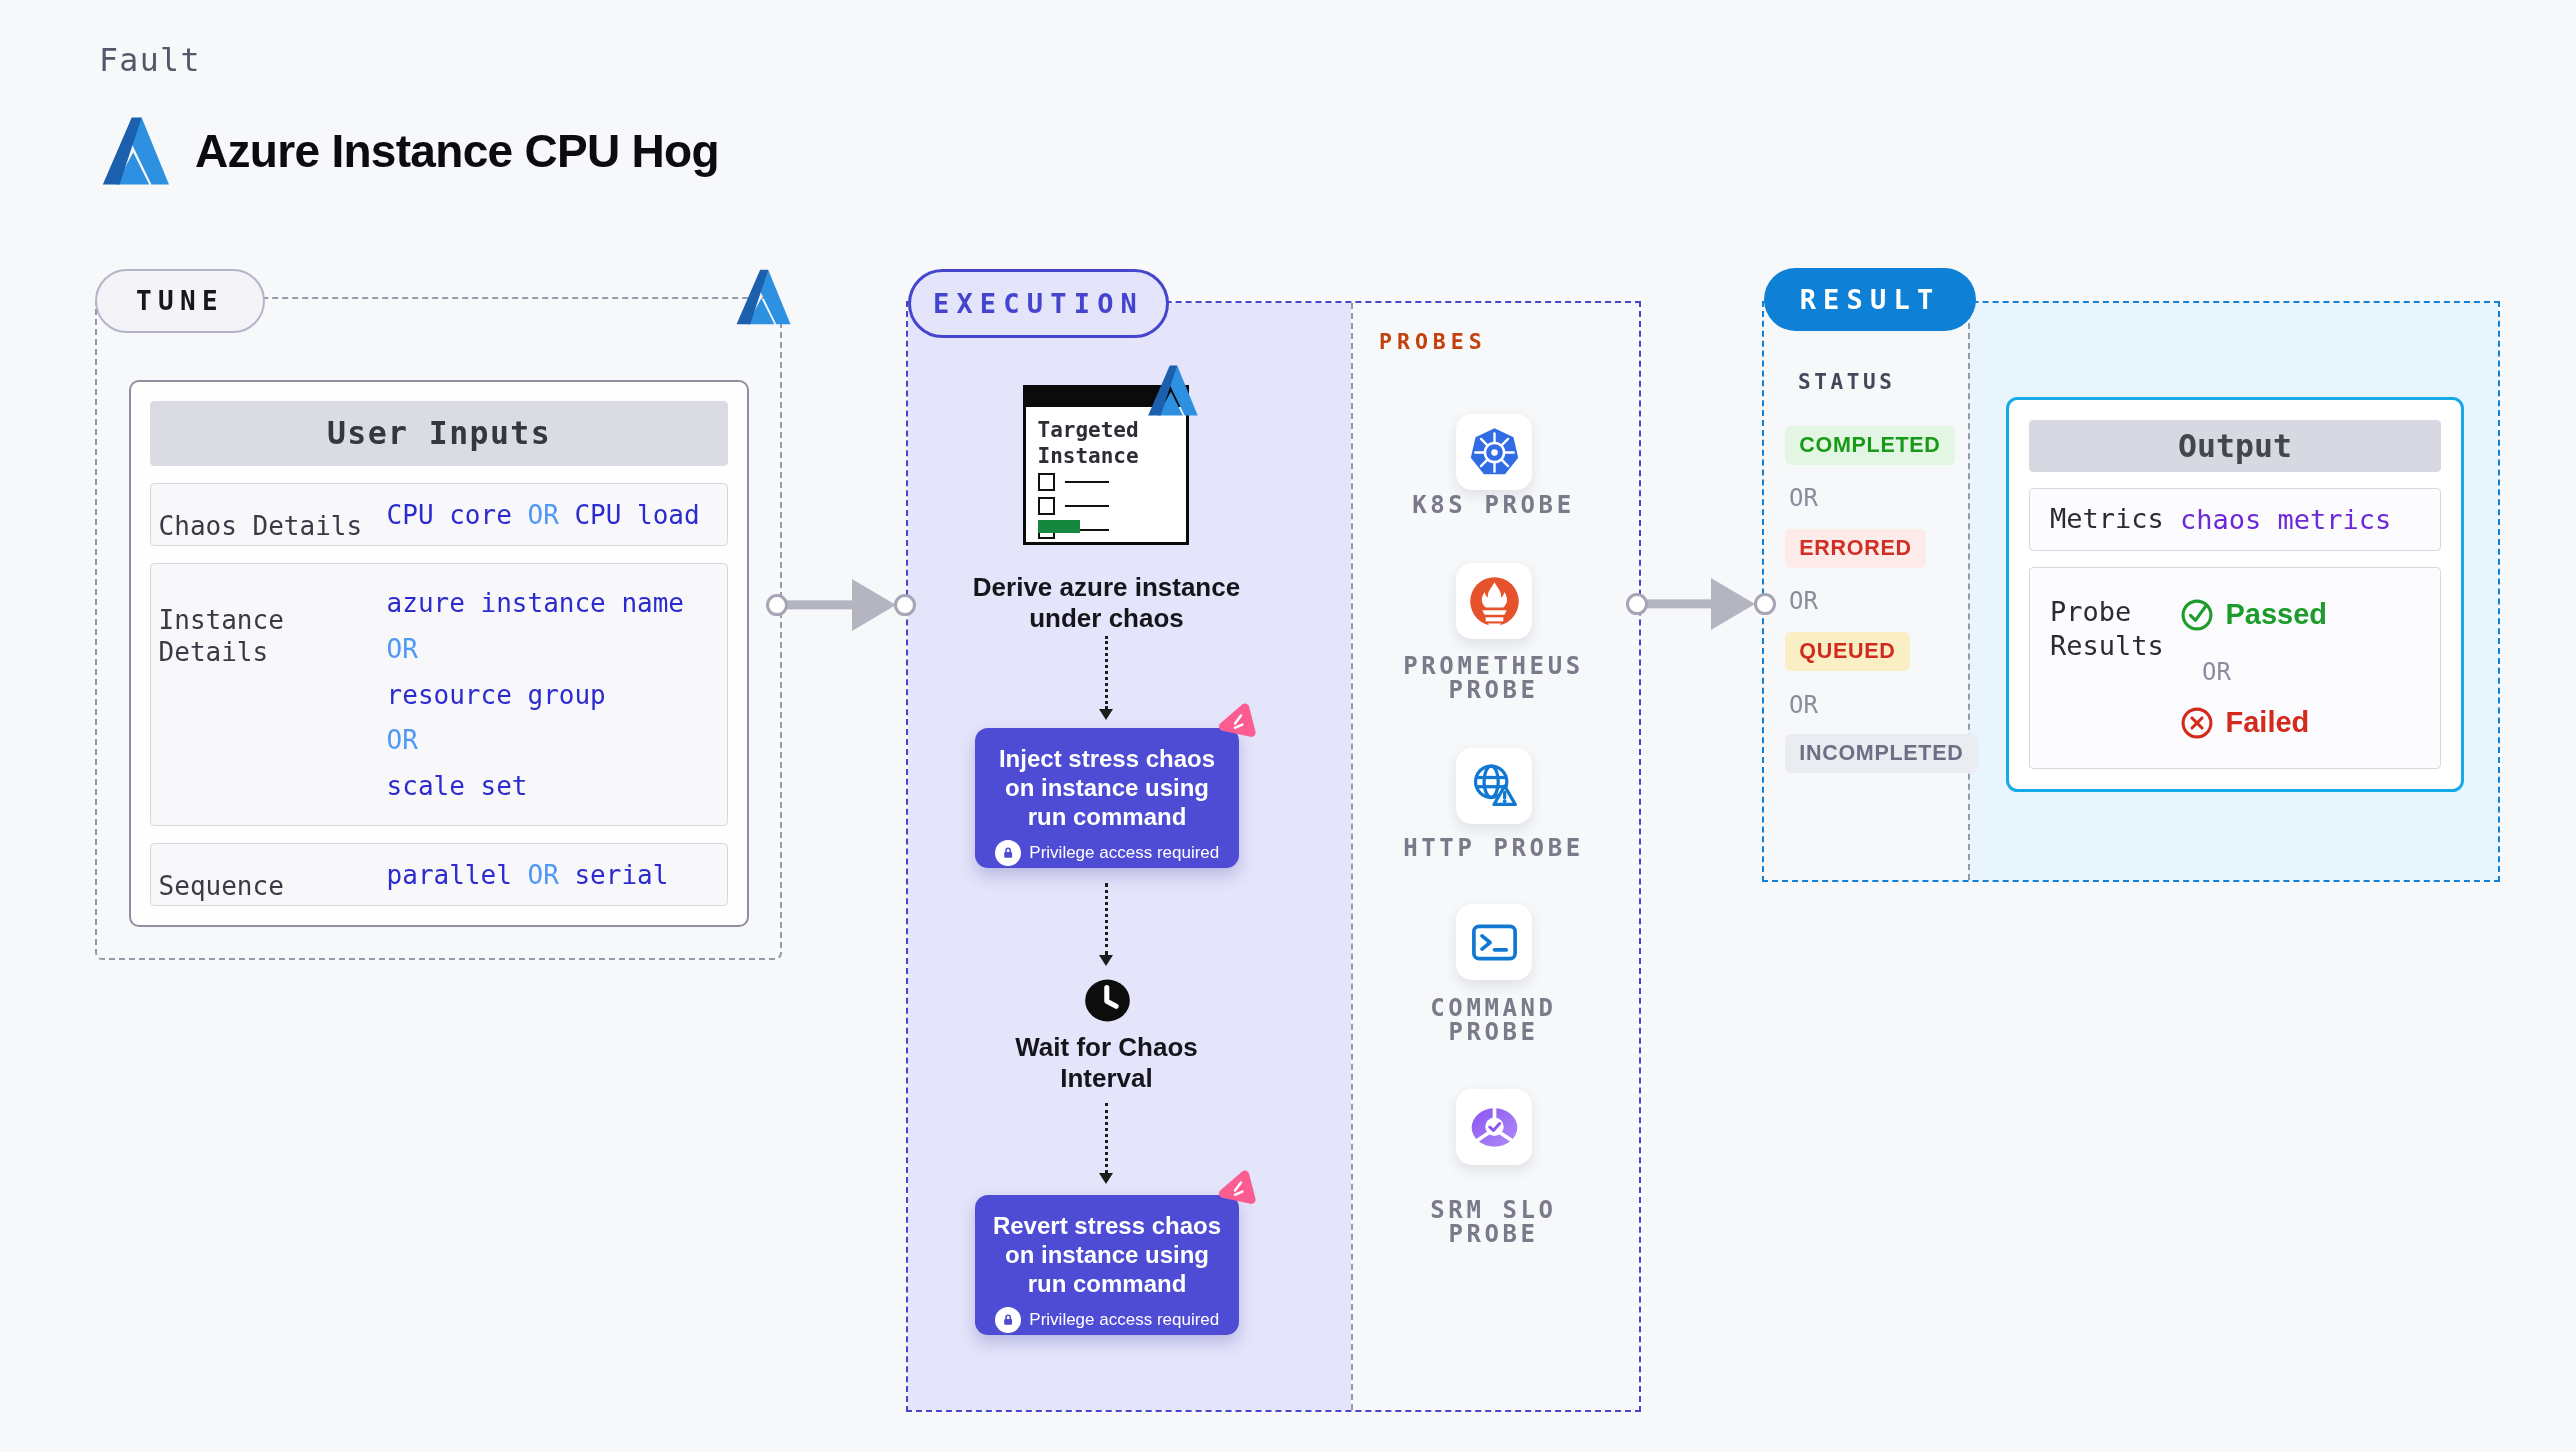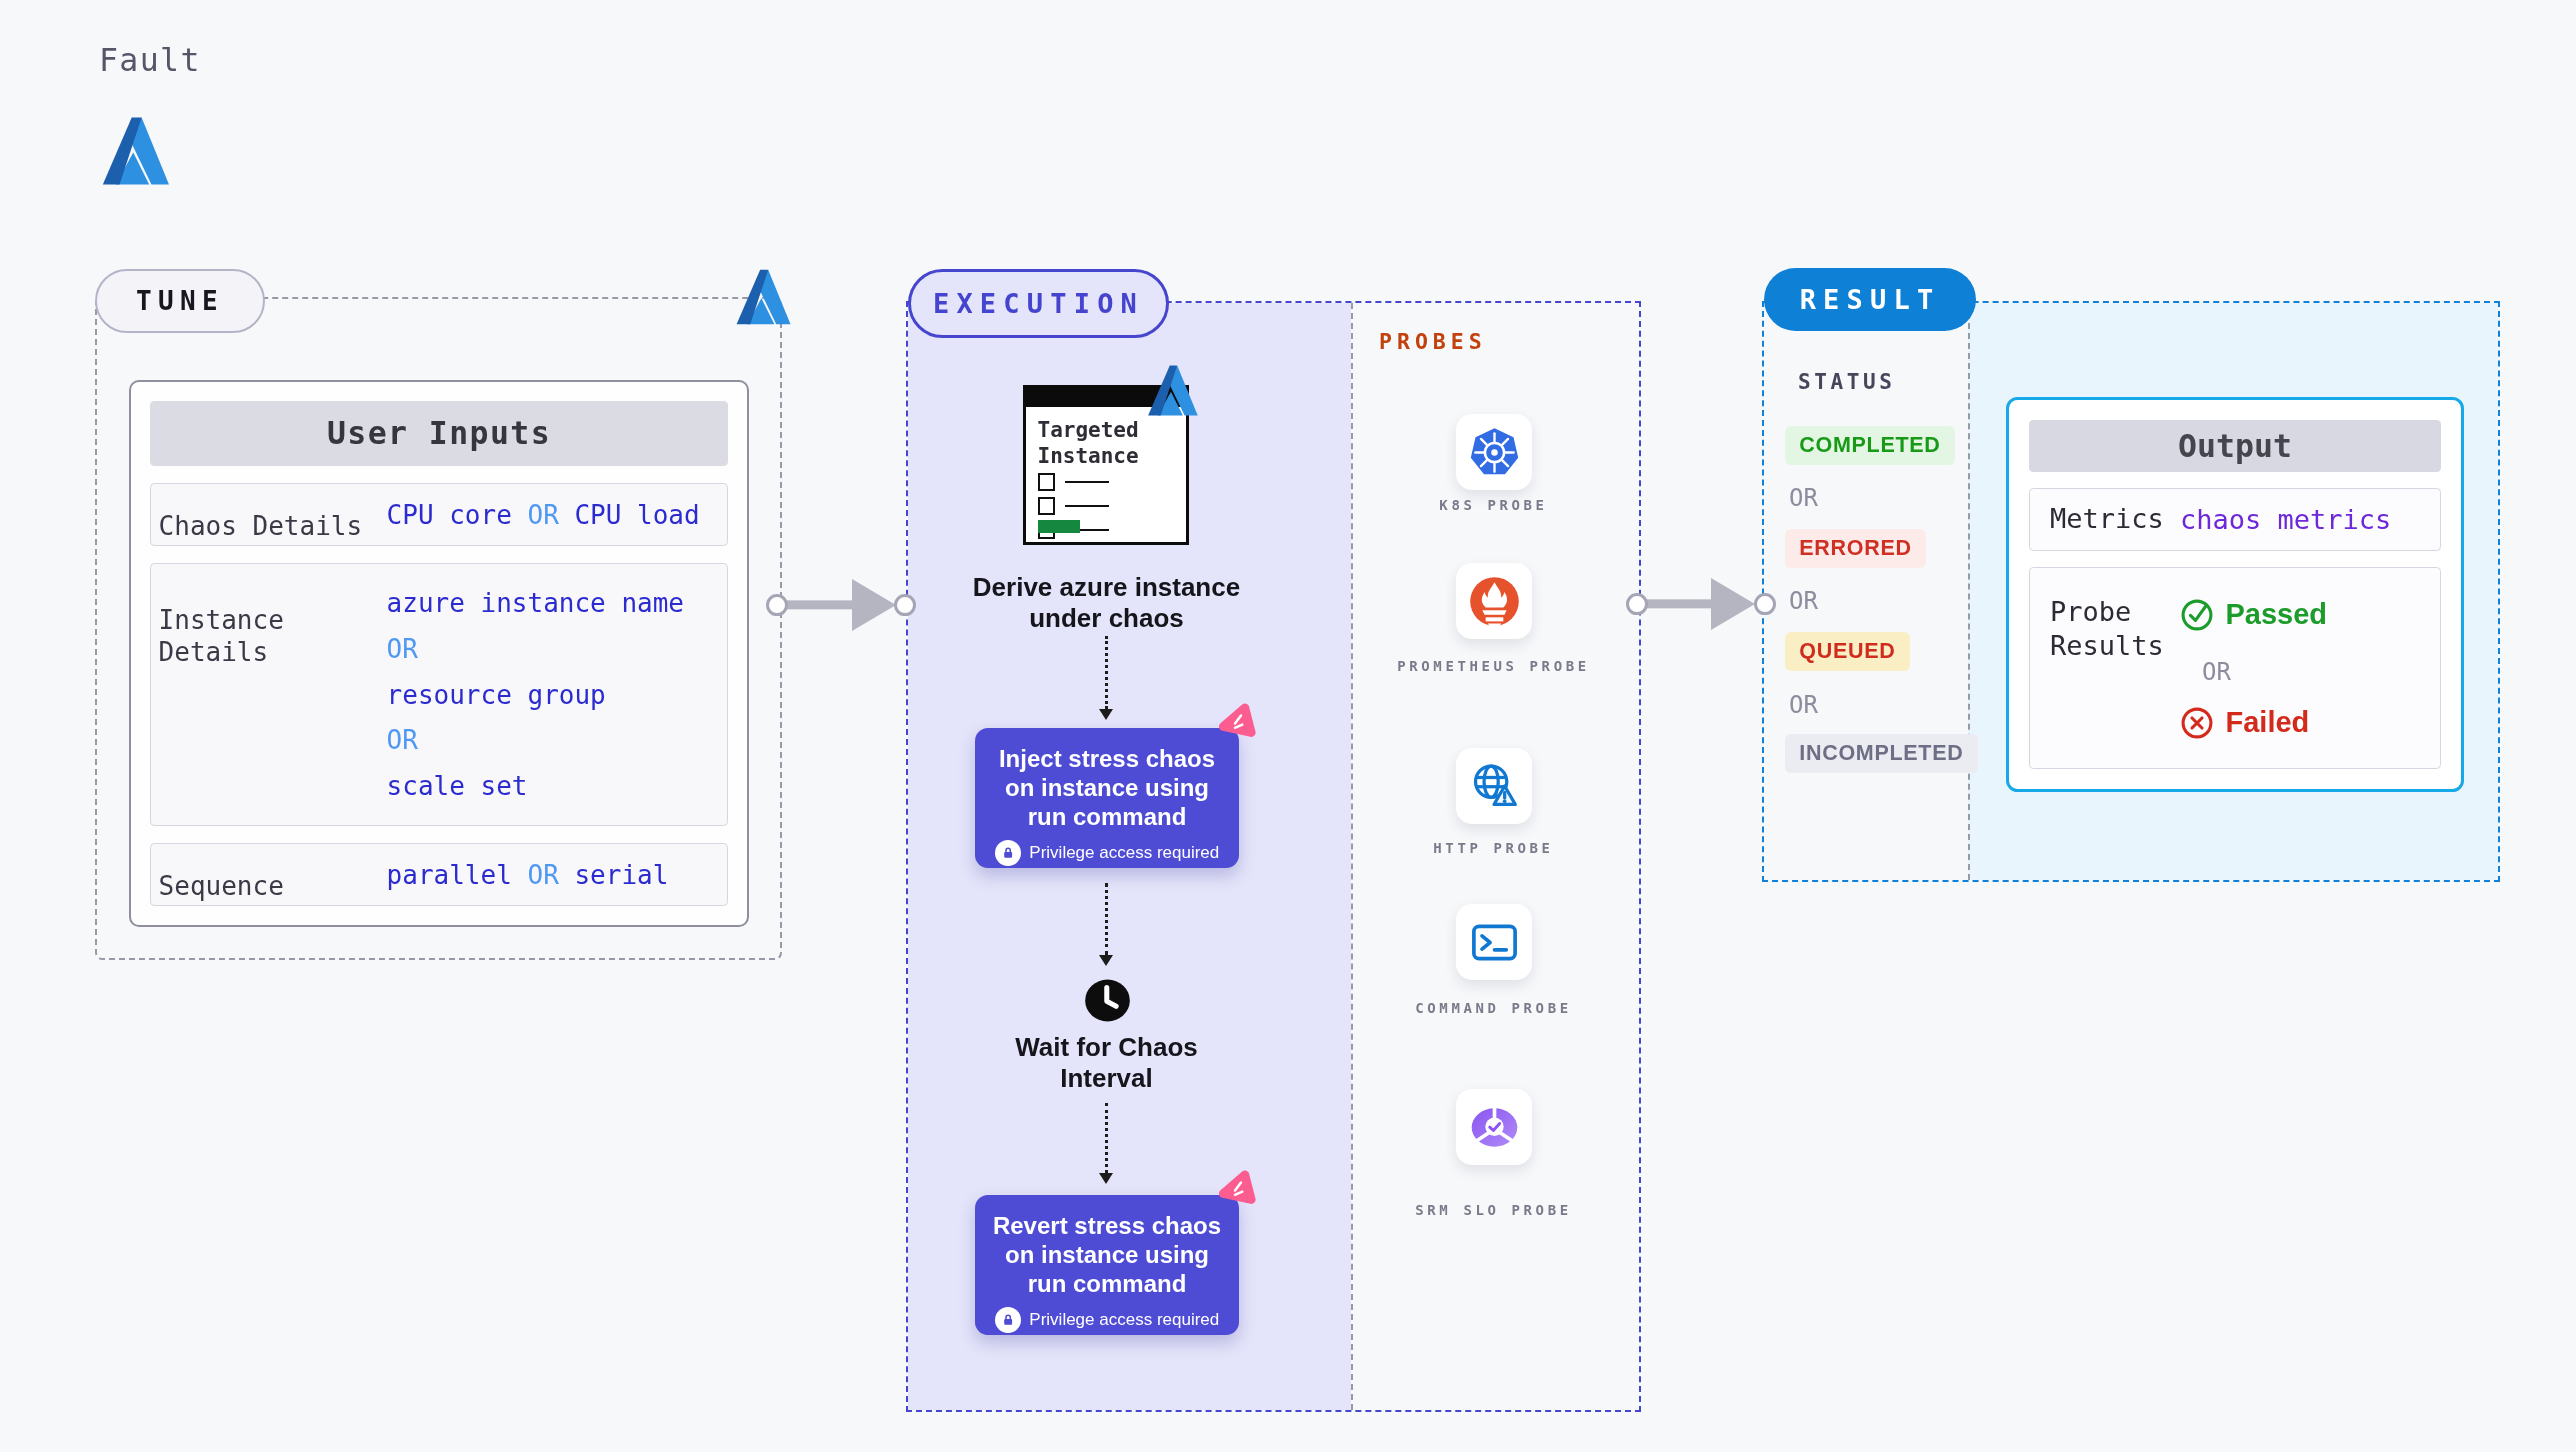--- a/index.html
+++ b/index.html
@@ -75,21 +75,21 @@
   .dot-arrow .head{width:0;height:0;border-left:7.9px solid transparent;border-right:7.9px solid transparent;border-top:11.5px solid #1c1c1c;}
 
   .chaos-box{background:var(--indigo);border-radius:13px;color:#fff;text-align:center;box-shadow:0 7.2px 15.8px rgba(60,60,160,.25);box-sizing:border-box;padding-top:15.8px;}
   .chaos-box .txt{font-weight:bold;font-size:24px;line-height:1.22;margin:0 auto;width:244px;}
   .priv{display:flex;align-items:center;justify-content:center;gap:8.6px;margin-top:8.6px;}
   .priv .lock-bg{width:26px;height:26px;border-radius:50%;background:#fff;display:flex;align-items:center;justify-content:center;}
   .priv .cap{font-size:17px;color:#fff;}
 
   
   .probe-card{width:76px;height:76px;background:#fff;border-radius:15.8px;box-shadow:0 5.7px 13px rgba(30,30,60,.10);display:flex;align-items:center;justify-content:center;}
-  .probe-label{width:201px;text-align:center;font-family:var(--mono);font-size:14px;line-height:23.6px;color:var(--probe-label);letter-spacing:3.6px;font-weight:bold;}
+  .probe-label{width:201px;text-align:center;font-family:var(--mono);font-size:24px;line-height:23.6px;color:var(--probe-label);letter-spacing:3.6px;font-weight:bold;}
 
   
   .status-title{font-family:var(--mono);font-weight:bold;font-size:21px;color:#46465a;letter-spacing:3.6px;}
   .badge{display:inline-block;font-weight:bold;font-size:21.5px;letter-spacing:0.7px;border-radius:6px;padding:7.2px 14.3px;}
   .badge.completed{background:var(--green-bg);color:#189a18;}
   .badge.errored{background:var(--red-bg);color:#d03024;}
   .badge.queued{background:var(--yellow-bg);color:#cf2c1e;}
   .badge.incompleted{background:var(--inc-bg);color:var(--inc-text);}
   .st-or{font-family:var(--mono);font-size:24px;color:var(--orgray);}
 
@@ -107,20 +107,21 @@
 
 <div class="scene">
 
   <div class="abs kicker" style="left:99px;top:42px;">Fault</div>
 
   <svg class="abs" style="left:96px;top:113px;" width="76" height="76" viewBox="0 0 100 100">
     <polygon points="60,6 96,94 73,94 42,30" fill="#2e90e0"></polygon>
     <polygon points="49,52 70,94 26,94" fill="#2e90e0"></polygon>
     <polygon points="47,6 60,6 31,94 9,94" fill="#1b5fad"></polygon>
   </svg>
+  <div class="abs page-title" style="left:195px;top:113px;">Azure Instance CPU Hog</div>
 
   <div class="abs tune-frame" style="left:95px;top:297px;width:683px;height:659px;"></div>
   <div class="abs pill tune" style="left:95px;top:269px;width:166px;height:60px;">TUNE</div>
   <svg class="abs" style="left:731px;top:266px;z-index:6;" width="62" height="62" viewBox="0 0 100 100">
     <polygon points="60,6 96,94 73,94 42,30" fill="#2e90e0"></polygon>
     <polygon points="49,52 70,94 26,94" fill="#2e90e0"></polygon>
     <polygon points="47,6 60,6 31,94 9,94" fill="#1b5fad"></polygon>
   </svg>
 
   <div class="abs ui-card" style="left:129px;top:380px;width:620px;height:547px;">

